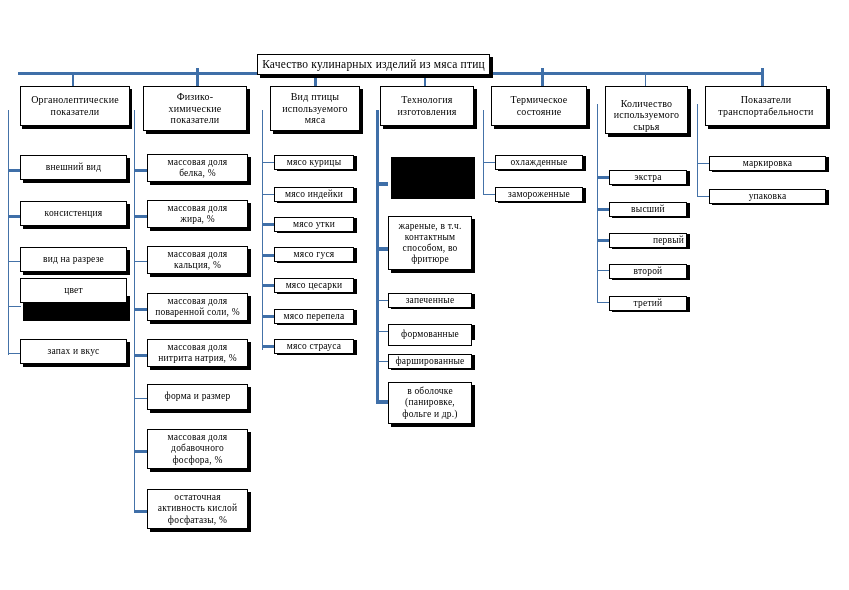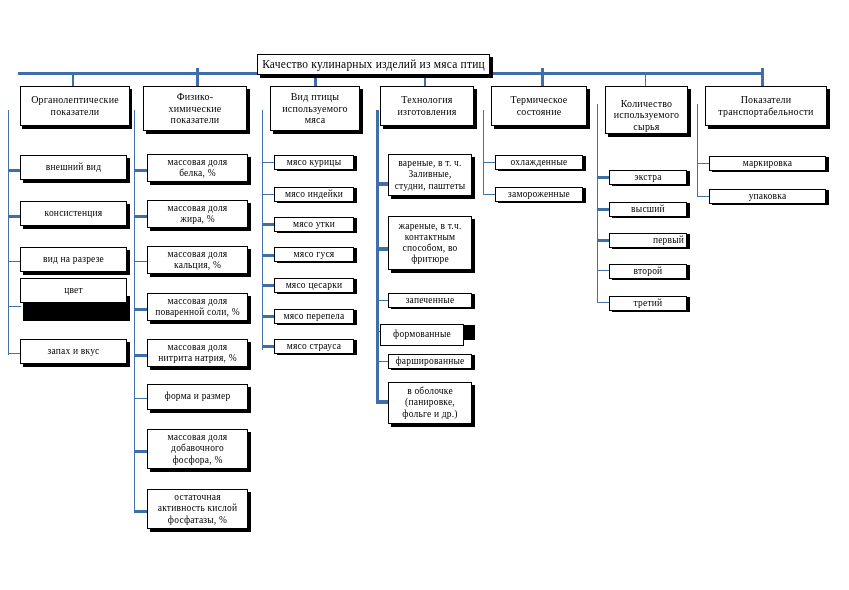--- a/index.html
+++ b/index.html
@@ -235,38 +235,33 @@
 
   <div class="conn thick" style="left:376px;top:110px;width:3px;height:290px;"></div>
   <div class="conn thick" style="left:376px;top:182px;width:12px;height:4px;"></div>
   <div class="conn thick" style="left:376px;top:247px;width:12px;height:4px;"></div>
   <div class="conn" style="left:376px;top:300px;width:12px;height:1px;"></div>
   <div class="conn" style="left:376px;top:331px;width:12px;height:1px;"></div>
   <div class="conn" style="left:376px;top:361px;width:12px;height:1px;"></div>
   <div class="conn thick" style="left:376px;top:400px;width:12px;height:4px;"></div>
 
   <div class="shadow" style="left:391px;top:157px;width:84px;height:42px;"></div>
-  <div class="node lvl2" style="left:388px;top:154px;width:84px;height:42px;">
-    <span class="lbl">вареные, в т. ч.
-Заливные,
-студни, паштеты</span>
-  </div>
   <div class="shadow" style="left:391px;top:219px;width:84px;height:54px;"></div>
   <div class="node lvl2" style="left:388px;top:216px;width:84px;height:54px;">
     <span class="lbl">жареные, в  т.ч.
 контактным
 способом, во
 фритюре</span>
   </div>
   <div class="shadow" style="left:391px;top:294px;width:84px;height:15px;"></div>
   <div class="node lvl2" style="left:388px;top:293px;width:84px;height:15px;">
     <span class="lbl">запеченные</span>
   </div>
   <div class="shadow" style="left:391px;top:325px;width:84px;height:15px;"></div>
-  <div class="node lvl2" style="left:380px;top:324px;width:84px;height:22px;">
+  <div class="node lvl2" style="left:388px;top:324px;width:84px;height:22px;">
     <span class="lbl">формованные</span>
   </div>
   <div class="shadow" style="left:391px;top:355px;width:84px;height:15px;"></div>
   <div class="node lvl2" style="left:388px;top:354px;width:84px;height:15px;">
     <span class="lbl">фаршированные</span>
   </div>
   <div class="shadow" style="left:391px;top:385px;width:84px;height:42px;"></div>
   <div class="node lvl2" style="left:388px;top:382px;width:84px;height:42px;">
     <span class="lbl">в оболочке
 (панировке,

